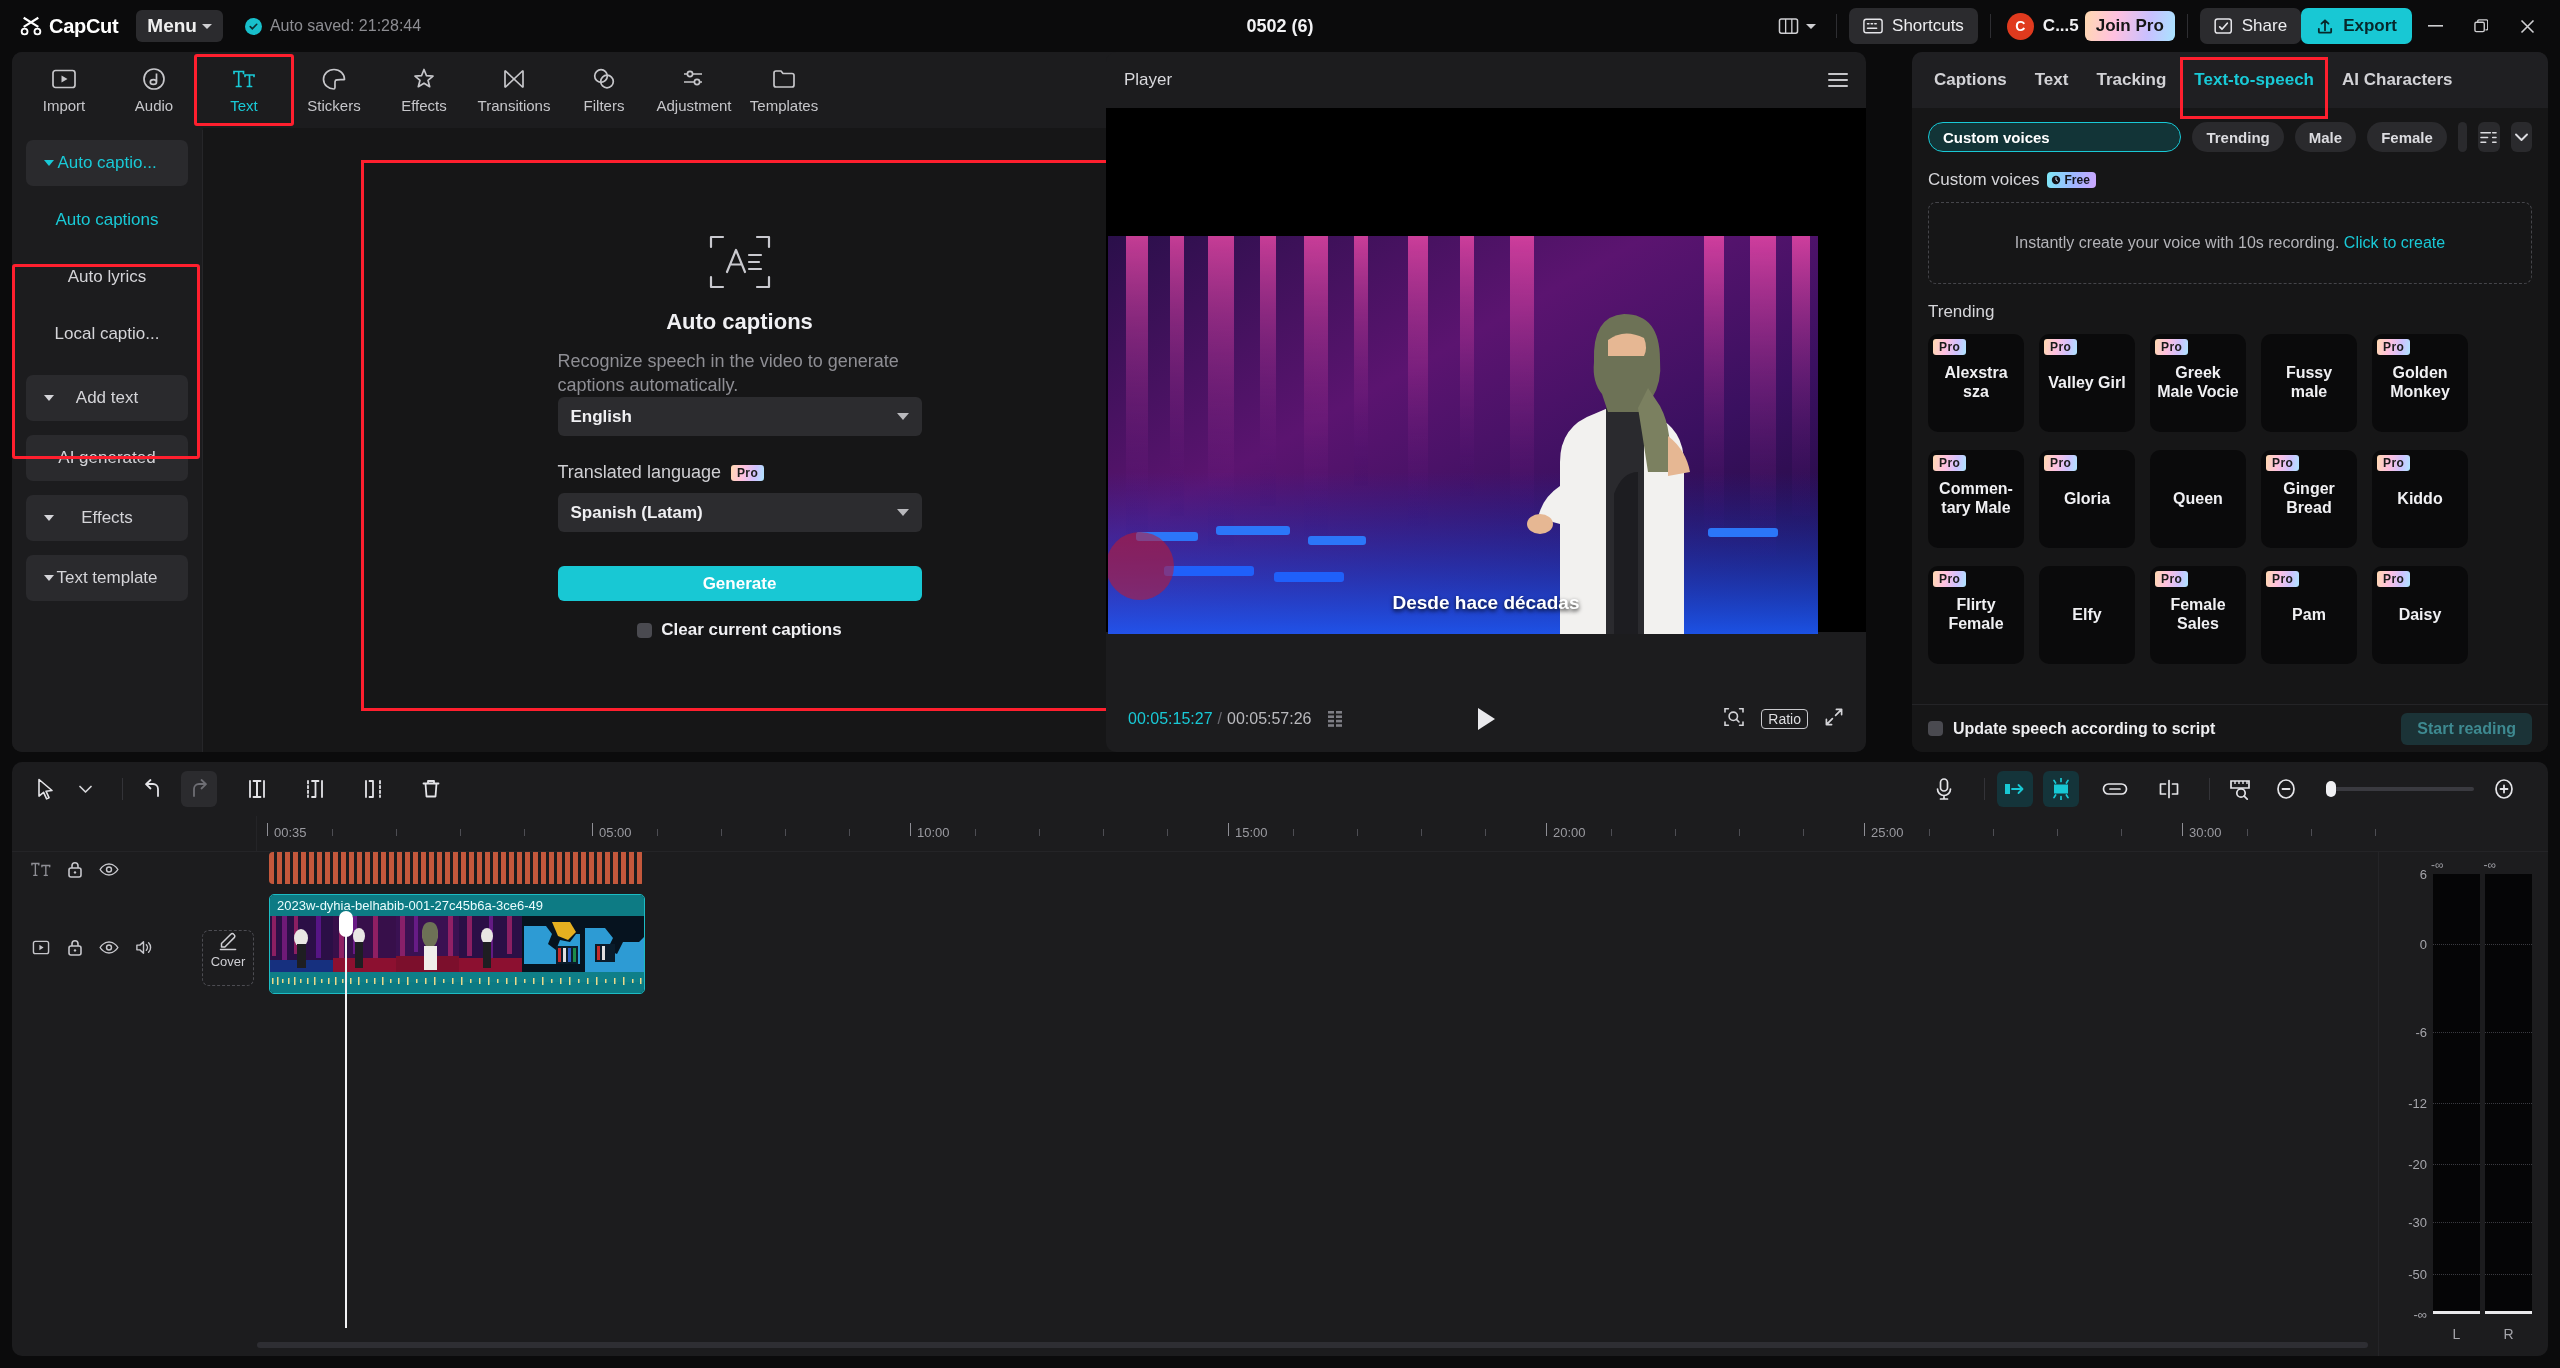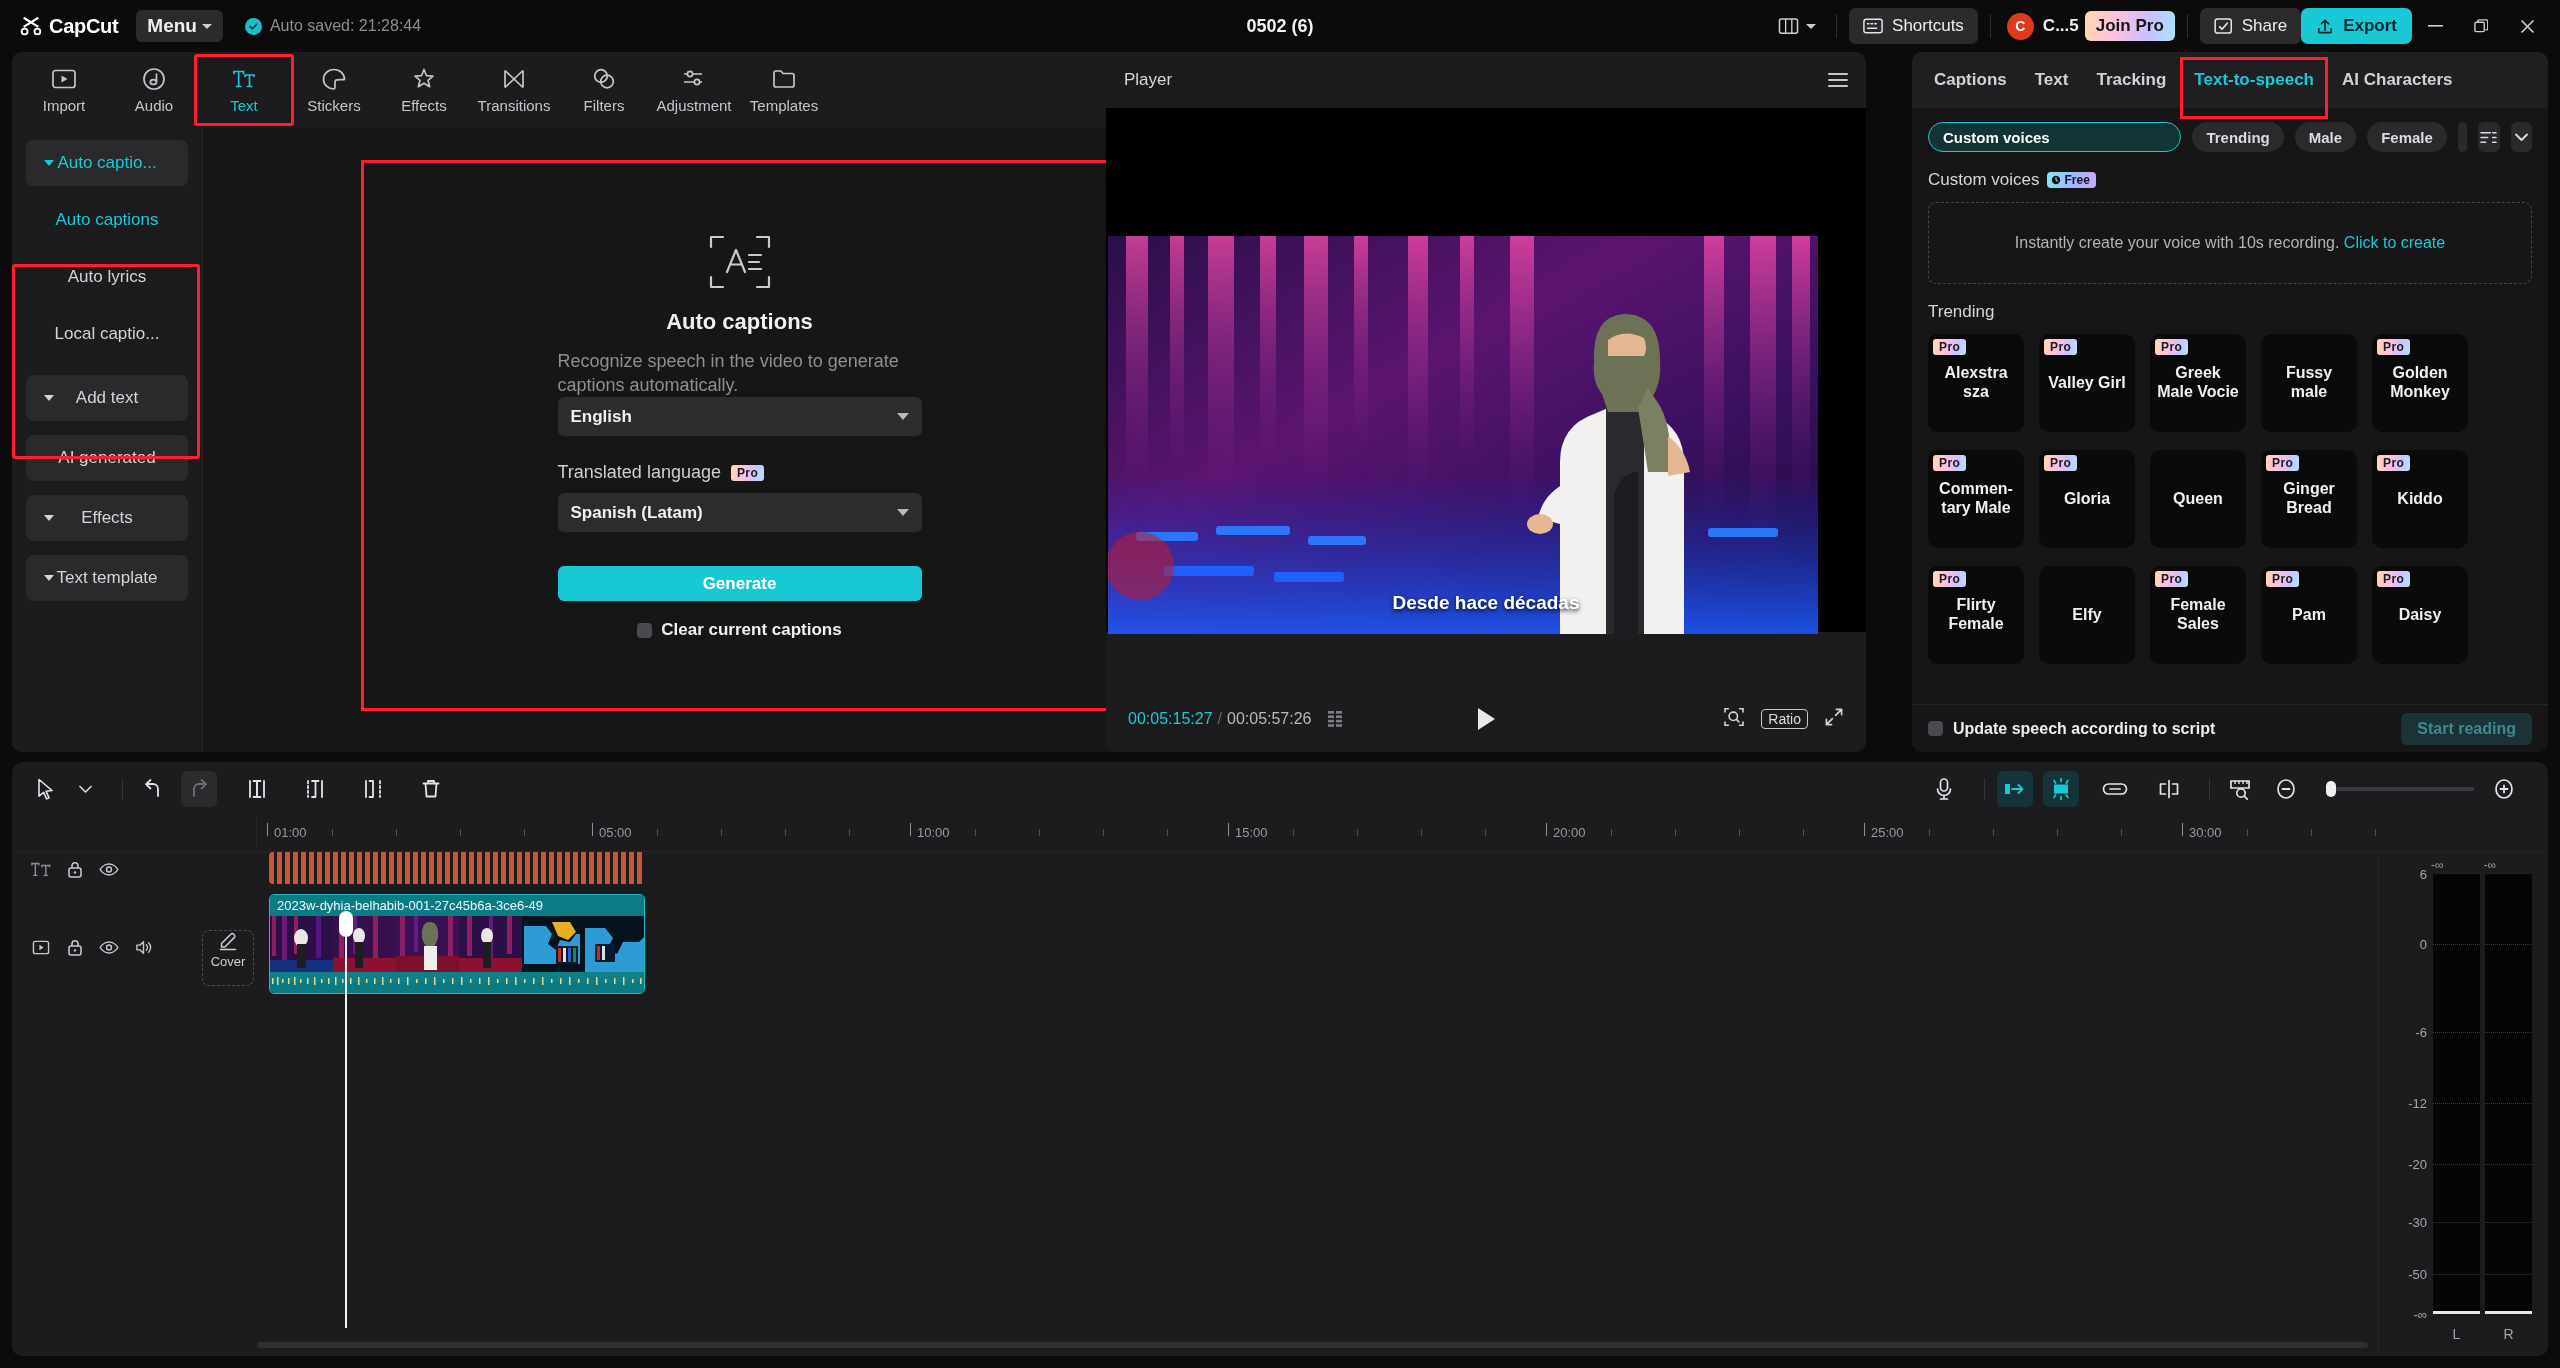--- a/index.html
+++ b/index.html
@@ -803,21 +803,21 @@
               <ellipse cx="11" cy="11" rx="8" ry="9" stroke="#e4e4e8" stroke-width="1.7" fill="none"></ellipse>
               <path d="M7.5 11h7M11 7.5v7" stroke="#e4e4e8" stroke-width="1.8" stroke-linecap="round"></path>
             </svg>
         </div>
       </div>
     </div>
 
     <div class="tl-ruler">
       <div class="tl-rl-sidegap"></div>
       <span class="ruler-major" style="left:255px;"></span>
-      <span class="ruler-label" style="left:262px;">01:00</span>
+      <span class="ruler-label" style="left:262px;">00:35</span>
       <span class="ruler-tick" style="left:320px;"></span>
       <span class="ruler-tick" style="left:384px;"></span>
       <span class="ruler-tick" style="left:448px;"></span>
       <span class="ruler-tick" style="left:512px;"></span>
 
       <span class="ruler-major" style="left:580px;"></span>
       <span class="ruler-label" style="left:587px;">05:00</span>
       <span class="ruler-tick" style="left:645px;"></span>
       <span class="ruler-tick" style="left:709px;"></span>
       <span class="ruler-tick" style="left:773px;"></span>

